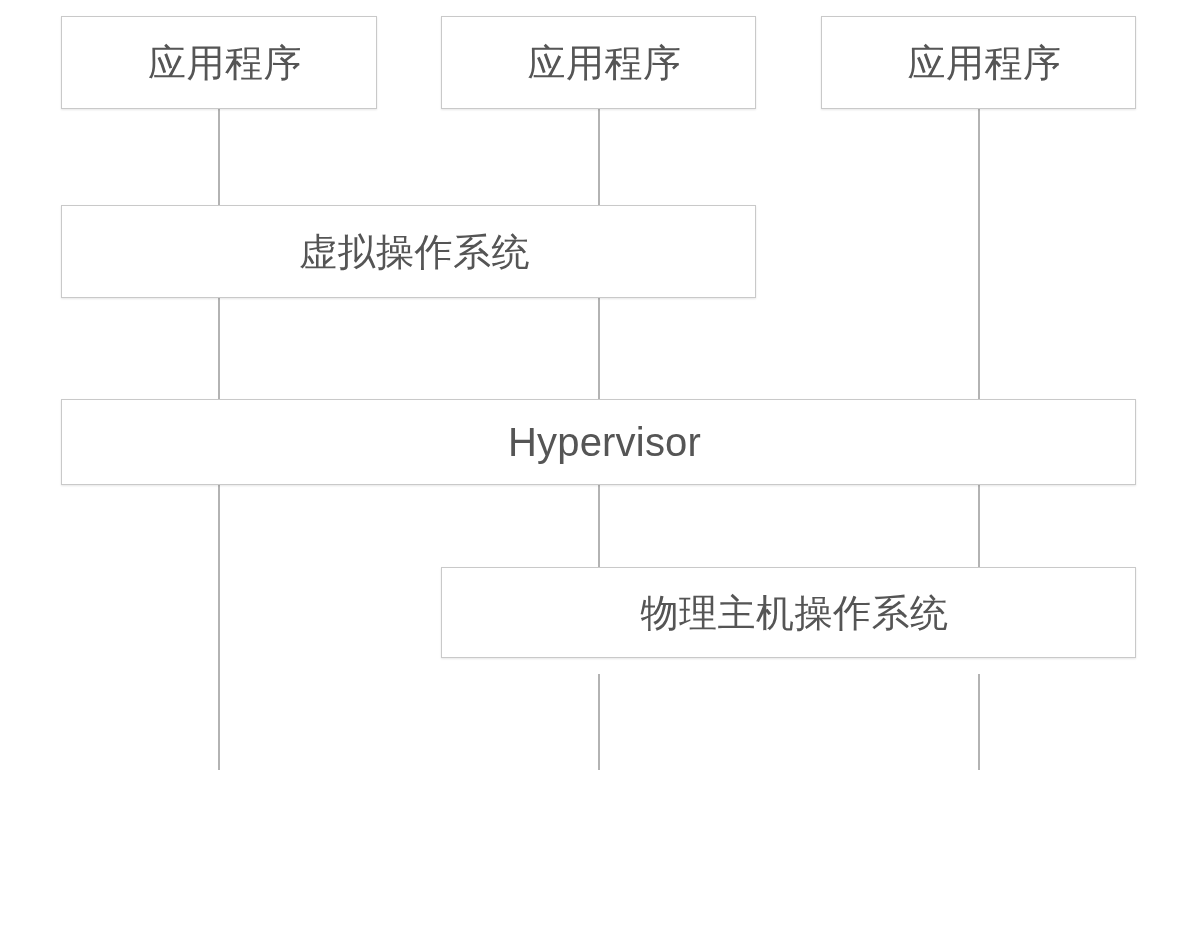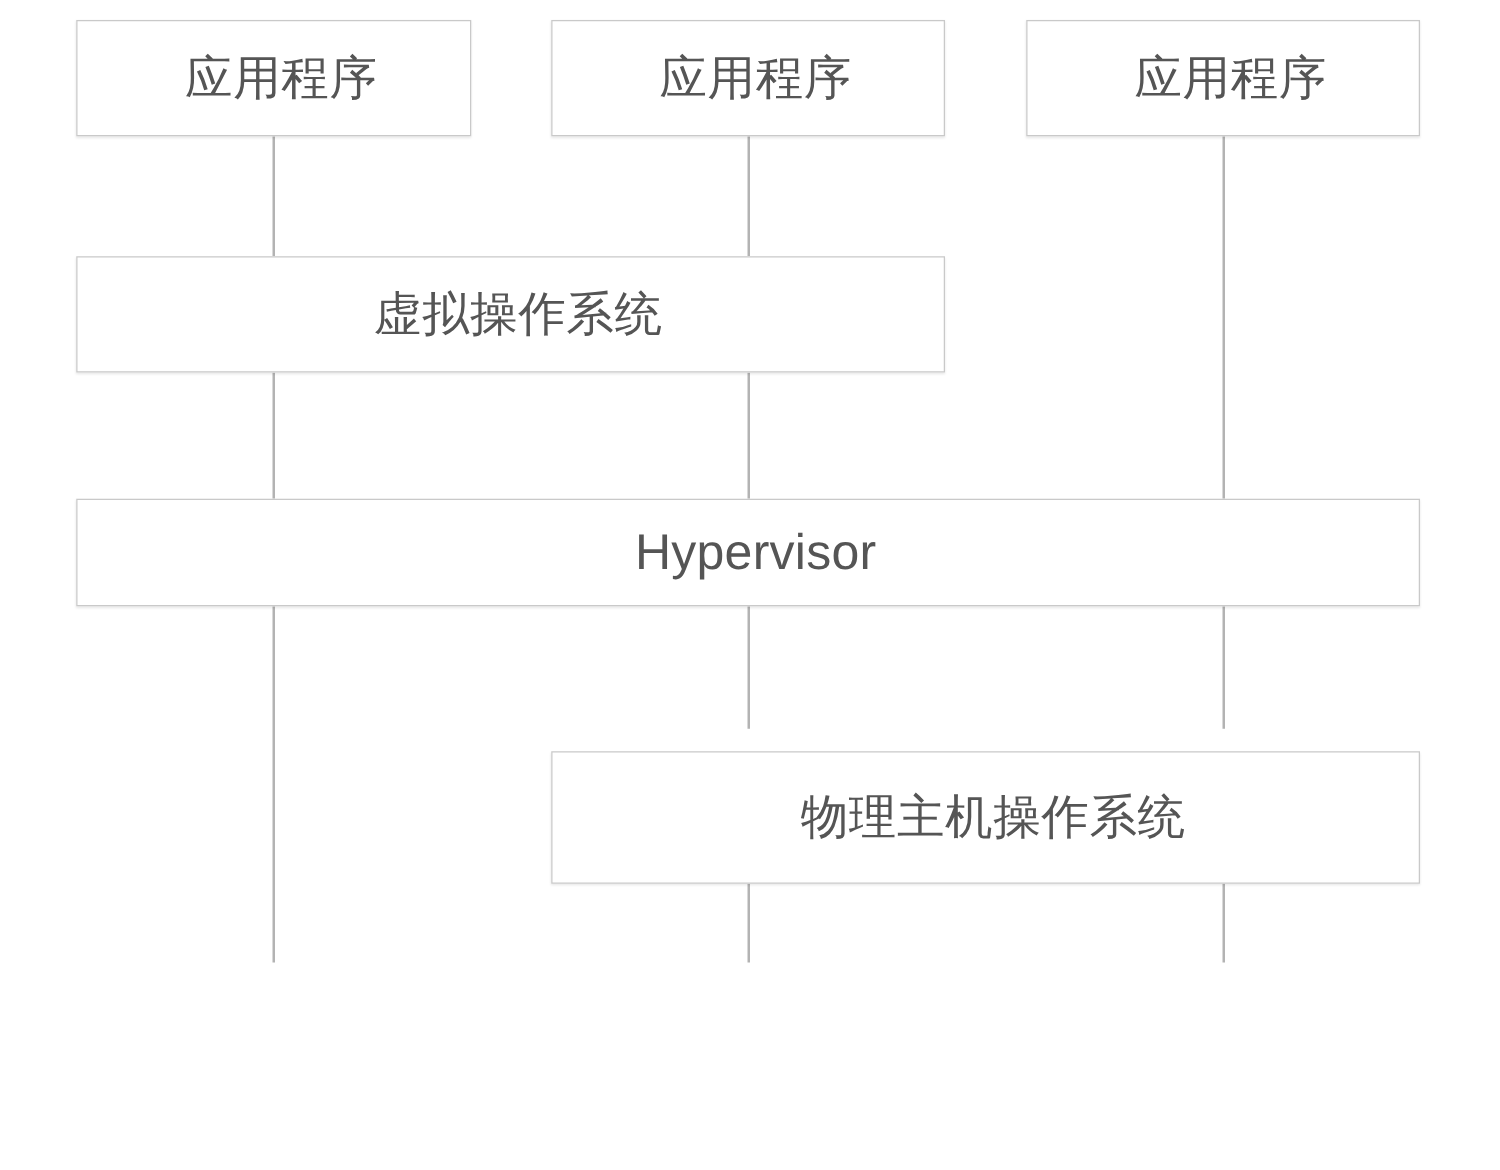--- a/index.html
+++ b/index.html
@@ -78,18 +78,18 @@
   </div>
 
   <div class="node-box" style="left:61px; top:205px; width:695px; height:93px;">
     <span class="node-label">虚拟操作系统</span>
   </div>
 
   <div class="node-box" style="left:61px; top:399px; width:1075px; height:86px;">
     <span class="node-label latin">Hypervisor</span>
   </div>
 
-  <div class="node-box" style="left:441px; top:601px; width:695px; height:106px;">
+  <div class="node-box" style="left:441px; top:567px; width:695px; height:91px;">
     <span class="node-label">物理主机操作系统</span>
   </div>
 
 
 </div>
 
 </body></html>

